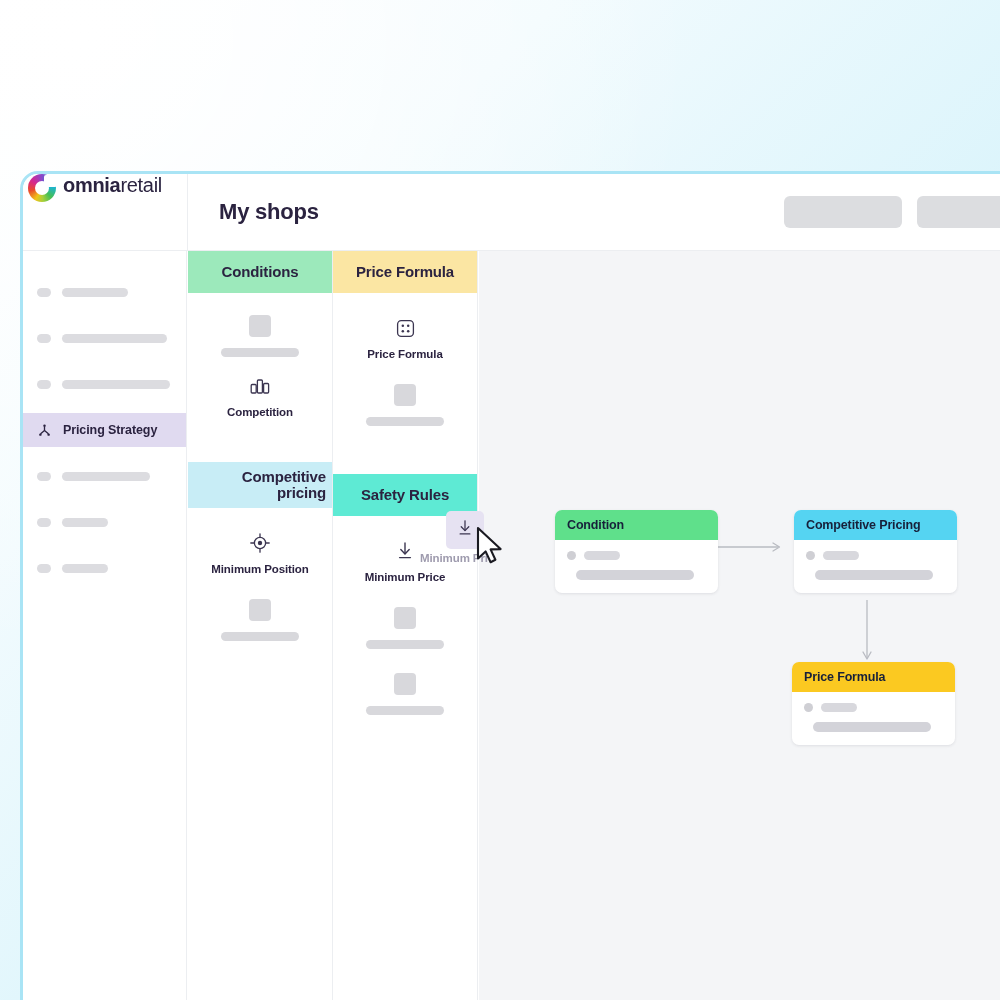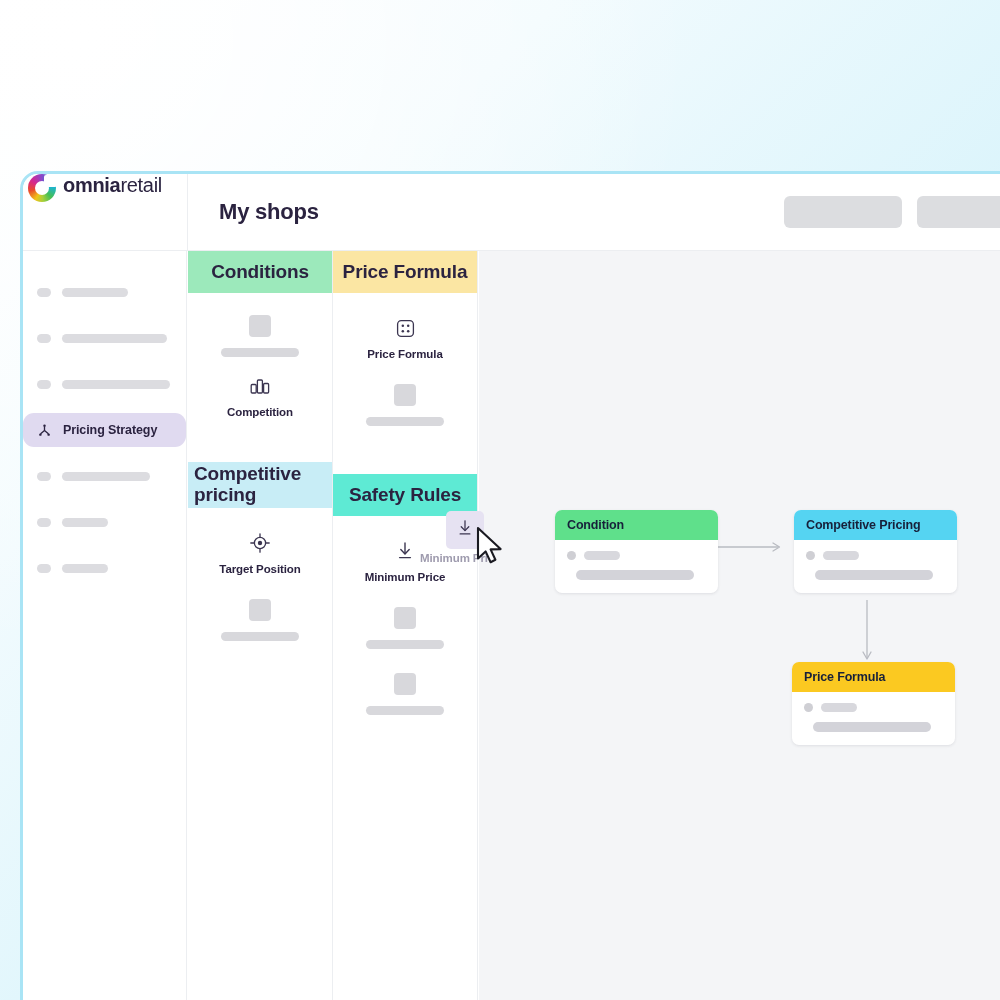--- a/index.html
+++ b/index.html
@@ -137,21 +137,20 @@
     border-right: 1px solid #eceef1;
     padding-top: 24px;
   }
   .nav-item {
     height: 34px;
     display: flex;
     align-items: center;
     gap: 11px;
     padding-left: 14px;
     margin-bottom: 12px;
-    border-radius: 11px;
   }
   .nav-dot {
     width: 14px; height: 9px;
     border-radius: 5px;
     background: #dcdce0;
     flex: 0 0 auto;
   }
   .nav-bar {
     height: 9px;
     border-radius: 5px;
@@ -187,22 +186,22 @@
     width: 145px;
     border-right: 1px solid #eceef1;
     display: flex;
     flex-direction: column;
   }
   .pal-head {
     height: 42px;
     display: flex;
     align-items: center;
     justify-content: center;
-    text-align: left;
-    font-size: 19px;
+    text-align: right;
+    font-size: 15px;
     font-weight: 700;
     color: #2b2340;
     letter-spacing: -0.15px;
     line-height: 1.08;
     padding: 0 6px;
   }
   .pal-head.tall { height: 46px; }
   .pal-body {
     padding-top: 22px;
     display: flex;
@@ -428,21 +427,21 @@
 
       <div class="pal-body">
         <div class="pal-item">
           <div class="pal-icon">
             <svg width="22" height="22" viewBox="0 0 22 22" fill="none" stroke="#3b3550" stroke-width="1.3" stroke-linecap="round">
               <circle cx="11" cy="11" r="5.6"></circle>
               <circle cx="11" cy="11" r="2.2" fill="#3b3550" stroke="none"></circle>
               <path d="M11 1.8 V5 M11 17 V20.2 M1.8 11 H5 M17 11 H20.2"></path>
             </svg>
           </div>
-          <div class="pal-label">Target Position</div>
+          <div class="pal-label">Minimum Position</div>
         </div>
         <div class="ph-item" style="margin-top:8px">
           <div class="ph-sq"></div>
           <div class="ph-line" style="width:78px"></div>
         </div>
       </div>
     </div>
 
     <div class="pal-col">
 

